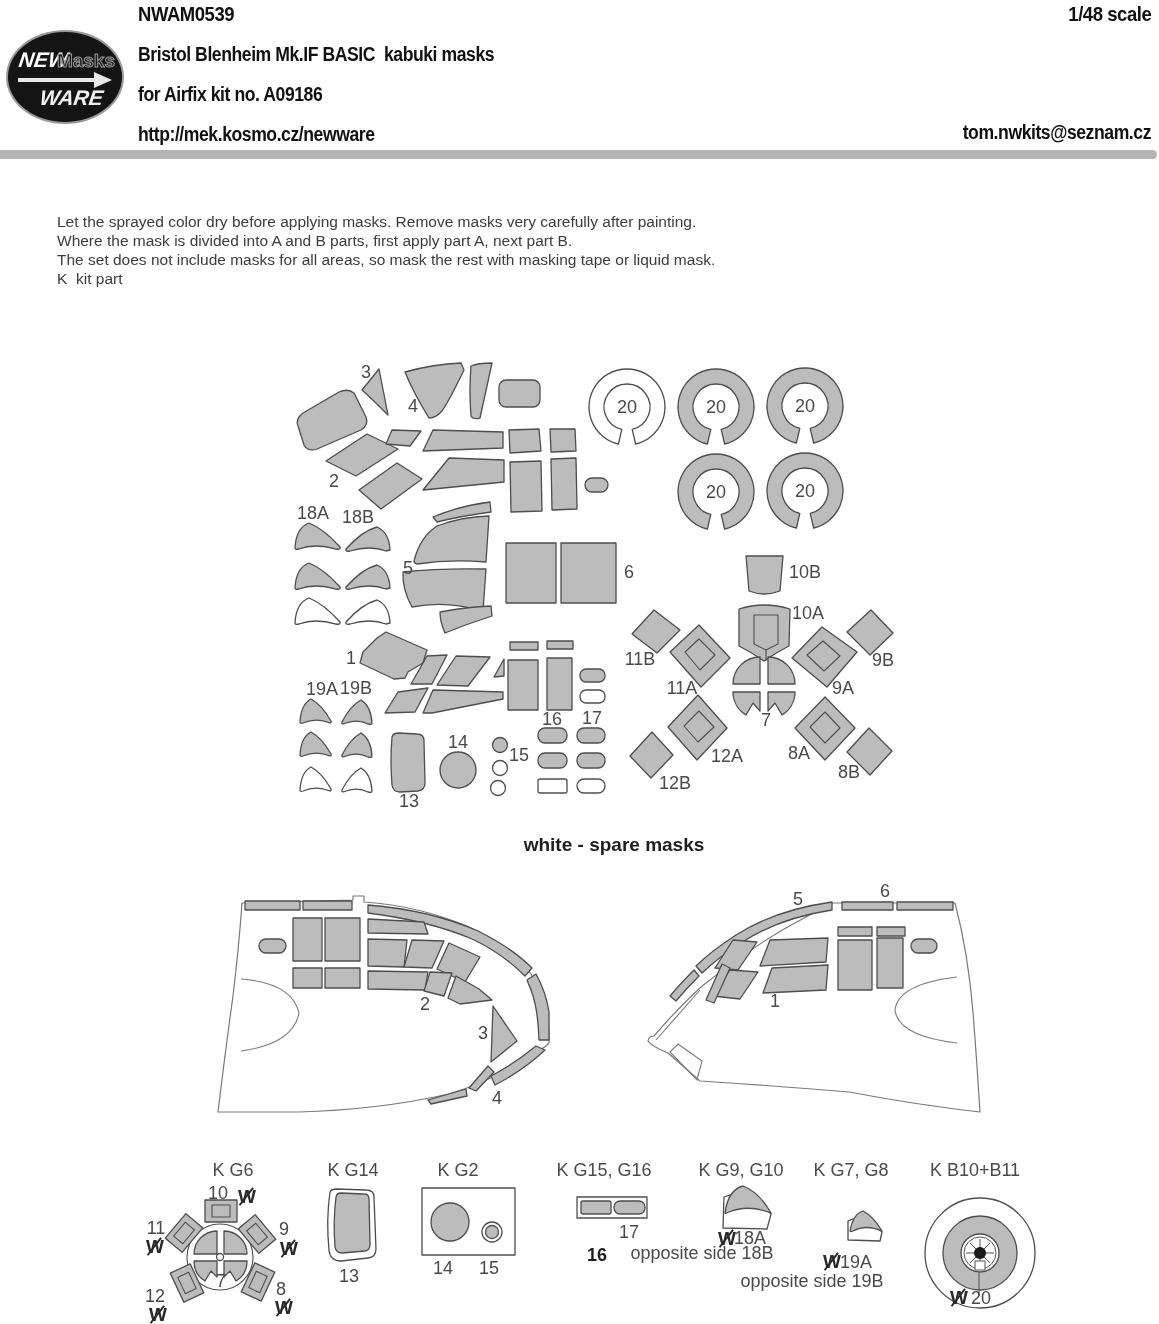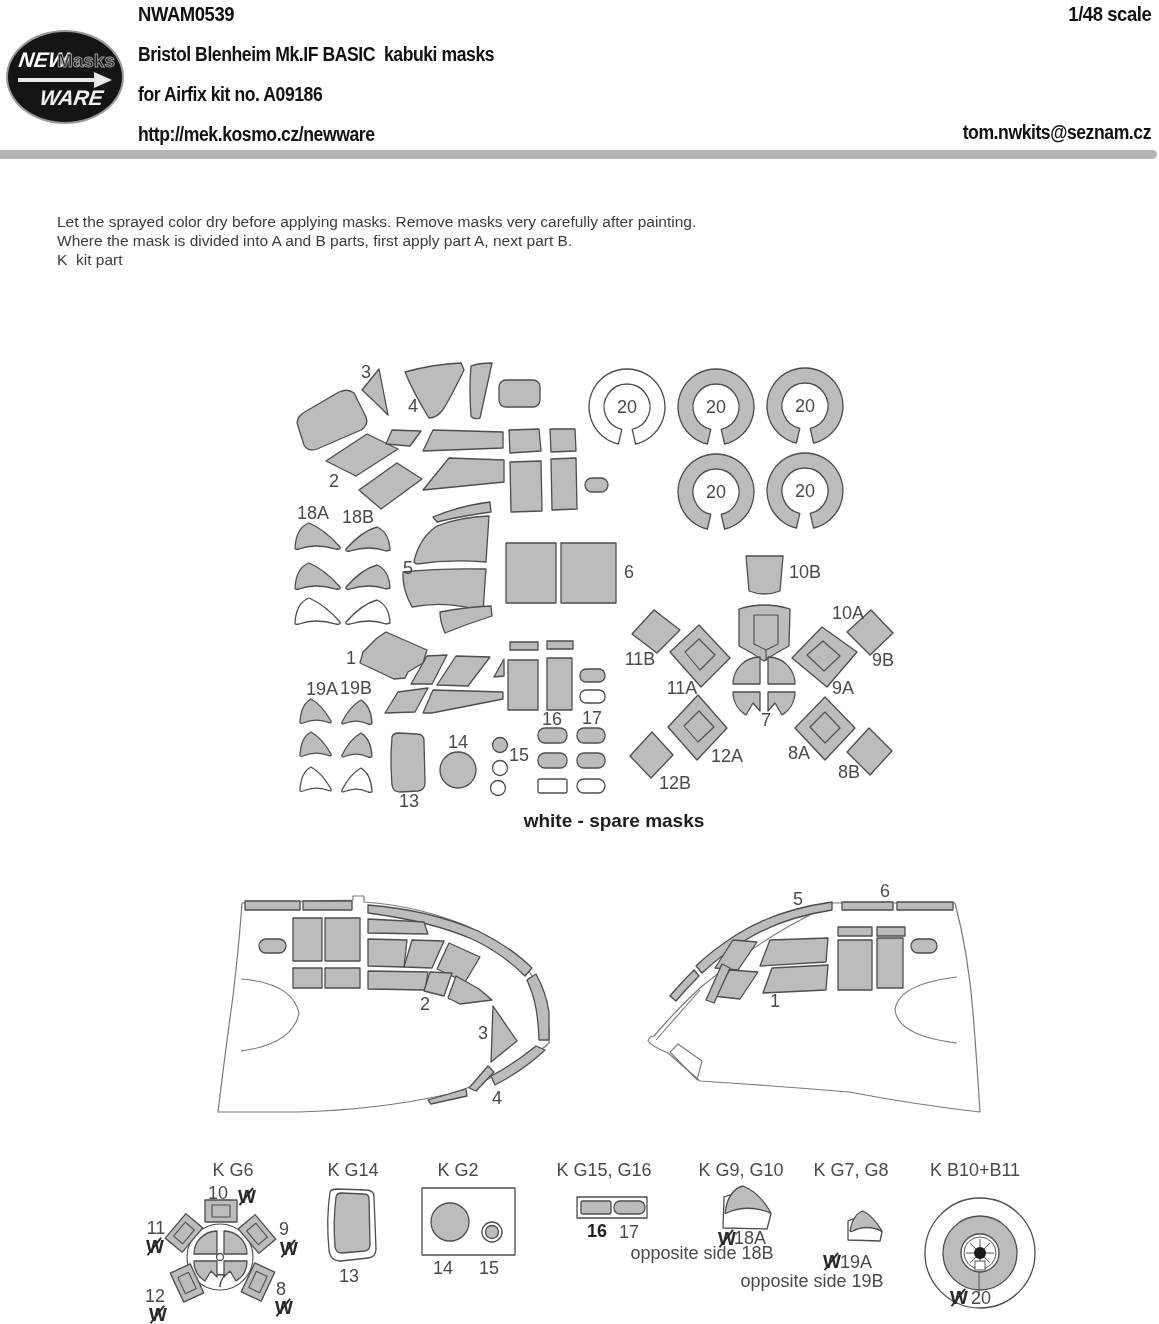--- a/index.html
+++ b/index.html
@@ -26,21 +26,21 @@
   .cond-r{letter-spacing:-0.5px;transform:scaleX(.88);transform-origin:100% 50%;}
   .bar{position:absolute;left:0;top:150px;width:1157px;height:9px;background:var(--divider);
        border-radius:0 5px 5px 0;}
   
   .inst{position:absolute;left:57px;top:212px;color:#3c3c3c;font-size:15.5px;line-height:19px;}
   .inst .h{font-weight:bold;color:#222;}
   .inst div{white-space:pre;}
   
   .lbl{position:absolute;transform:translate(-50%,-50%);font-size:18px;color:#4a4a4a;
        white-space:nowrap;line-height:1;}
-  .lbl.b{font-weight:bold;color:#1e1e1e;}
+  .lbl.b{font-weight:bold;color:#1e1e1e;margin-top:24px;}
   .wsym{font-weight:bold;font-size:19px;color:#2a2a2a;}
   .wsym::after{content:'';position:absolute;left:-3px;top:47%;width:125%;height:1.6px;
        background:#2a2a2a;transform:rotate(-52deg);}
   .wsym-i{position:relative;display:inline-block;font-weight:bold;color:#2a2a2a;}
   .wsym-i::after{content:'';position:absolute;left:-3px;top:47%;width:125%;height:1.6px;
        background:#2a2a2a;transform:rotate(-52deg);}
 </style>
 </head>
 <body>
 
@@ -59,20 +59,21 @@
   <div class="hdr cond-r" style="right:8px;top:2px;font-size:21px;">1/48 scale</div>
   <div class="hdr cond" style="left:138px;top:43px;font-size:20px;">Bristol Blenheim Mk.IF BASIC  kabuki masks</div>
   <div class="hdr cond" style="left:138px;top:83px;font-size:20px;">for Airfix kit no. A09186</div>
   <div class="hdr cond" style="left:138px;top:123px;font-size:20px;">http://mek.kosmo.cz/newware</div>
   <div class="hdr cond-r" style="right:8px;top:121px;font-size:20px;">tom.nwkits@seznam.cz</div>
   <div class="bar"></div>
 
   <div class="inst">
     <div>Let the sprayed color dry before applying masks. Remove masks very carefully after painting.</div>
     <div>Where the mask is divided into A and B parts, first apply part A, next part B.</div>
+    <div>The set does not include masks for all areas, so mask the rest with masking tape or liquid mask.</div>
     <div>K  kit part</div>
   </div>
 
   <svg width="1159" height="1324" viewBox="0 0 1159 1324">
 
     <g>
 
       <path class="m" d="M379,369 L388,415 Q371,398 362,390 Z"></path>
 
       <g>
@@ -340,21 +341,21 @@
   <div class="lbl" style="left:313px;top:513px">18A</div>
   <div class="lbl" style="left:358px;top:517px">18B</div>
   <div class="lbl" style="left:408px;top:568px">5</div>
   <div class="lbl" style="left:629px;top:572px">6</div>
   <div class="lbl" style="left:627px;top:407px">20</div>
   <div class="lbl" style="left:716px;top:407px">20</div>
   <div class="lbl" style="left:805px;top:406px">20</div>
   <div class="lbl" style="left:716px;top:492px">20</div>
   <div class="lbl" style="left:805px;top:491px">20</div>
   <div class="lbl" style="left:805px;top:572px">10B</div>
-  <div class="lbl" style="left:848px;top:613px">10A</div>
+  <div class="lbl" style="left:808px;top:613px">10A</div>
   <div class="lbl" style="left:640px;top:659px">11B</div>
   <div class="lbl" style="left:682px;top:688px">11A</div>
   <div class="lbl" style="left:883px;top:660px">9B</div>
   <div class="lbl" style="left:843px;top:688px">9A</div>
   <div class="lbl" style="left:766px;top:720px">7</div>
   <div class="lbl" style="left:727px;top:756px">12A</div>
   <div class="lbl" style="left:799px;top:753px">8A</div>
   <div class="lbl" style="left:675px;top:783px">12B</div>
   <div class="lbl" style="left:849px;top:772px">8B</div>
   <div class="lbl" style="left:351px;top:658px">1</div>

